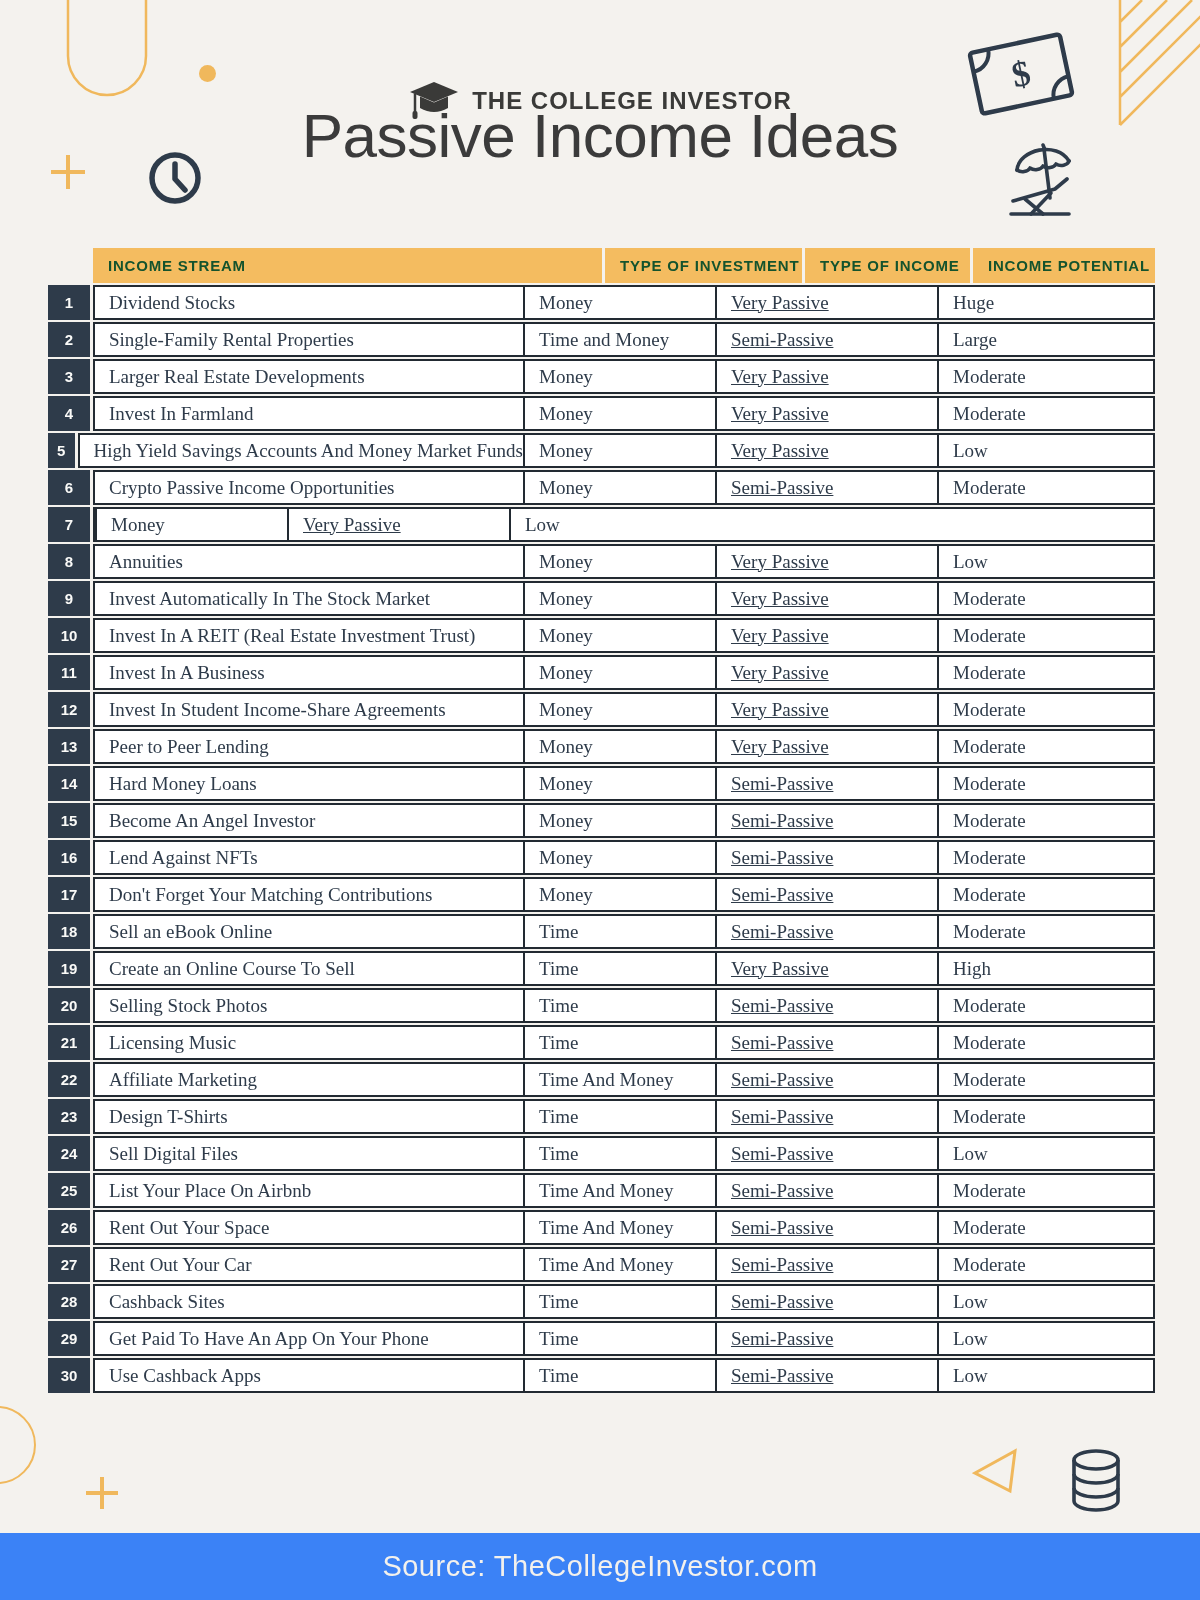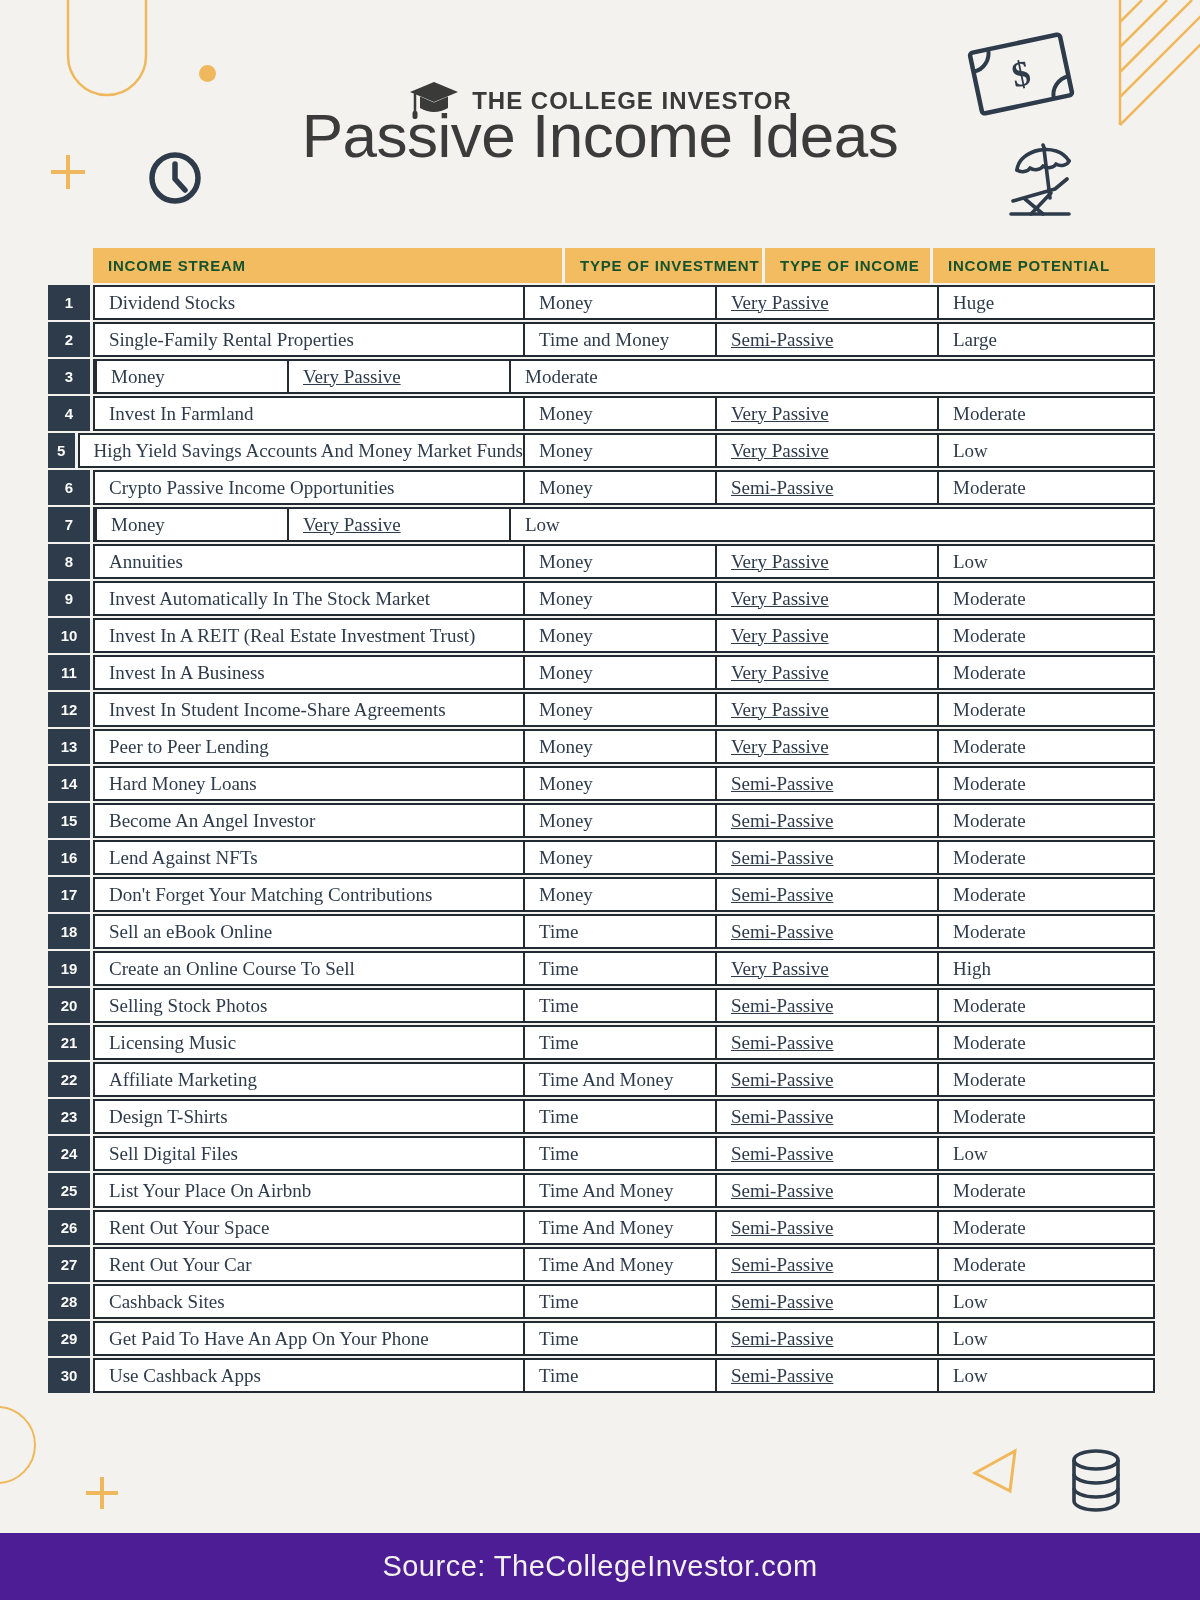--- a/index.html
+++ b/index.html
@@ -32,21 +32,21 @@
     display:flex; margin-left:45px; height:35px; margin-bottom:2px;
   }
   .hcell {
     background:#F4BC60; display:flex; align-items:center;
     font-size:15px; font-weight:bold; letter-spacing:0.8px;
     color:#14532d; padding-left:15px;
   }
   .hcell.hc1 { flex:1; border-right:3px solid #F4F2EE; }
   .hcell.hc2 { width:200px; border-right:3px solid #F4F2EE; }
   .hcell.hc3 { width:168px; border-right:3px solid #F4F2EE; }
-  .hcell.hc4 { width:222px; }
+  .hcell.hc4 { width:182px; }
 
   .trow { display:flex; height:35px; margin-bottom:2px; }
   .num {
     width:42px; margin-right:3px; background:#2E3B4A; color:#FAFAF8;
     display:flex; align-items:center; justify-content:center;
     font-size:15px; font-weight:bold;
   }
   .cells {
     flex:1; display:flex; background:#FFFFFF;
     border:2.5px solid #222A32;
@@ -57,21 +57,21 @@
     white-space:nowrap; overflow:hidden;
   }
   .cell.c1 { flex:1; }
   .cell.c2 { width:192px; border-left:2.5px solid #222A32; }
   .cell.c3 { width:222px; border-left:2.5px solid #222A32;text-decoration:underline; }
   .cell.c4 { width:216px; border-left:2.5px solid #222A32; }
 
   
   .footer {
     position:absolute; left:0; bottom:0; width:100%; height:67px;
-    background:#4c1d95; color:#F3F1ED; font-size:29px;
+    background:#3b82f6; color:#F3F1ED; font-size:29px;
     display:flex; align-items:center; justify-content:center;
     letter-spacing:0.5px;
   }
 
   
   .deco { position:absolute; pointer-events:none; }
   .dot-deco {
     left:199px; top:65px; width:17px; height:17px;
     border-radius:50%; background:#F0B85C;
   }
@@ -179,20 +179,21 @@
         <div class="cells">
           <div class="cell c1">Single-Family Rental Properties</div>
           <div class="cell c2">Time and Money</div>
           <div class="cell c3">Semi-Passive</div>
           <div class="cell c4">Large</div>
         </div>
       </div>
       <div class="trow">
         <div class="num">3</div>
         <div class="cells">
+          <div class="cell c1">Larger Real Estate Developments</div>
           <div class="cell c2">Money</div>
           <div class="cell c3">Very Passive</div>
           <div class="cell c4">Moderate</div>
         </div>
       </div>
       <div class="trow">
         <div class="num">4</div>
         <div class="cells">
           <div class="cell c1">Invest In Farmland</div>
           <div class="cell c2">Money</div>

